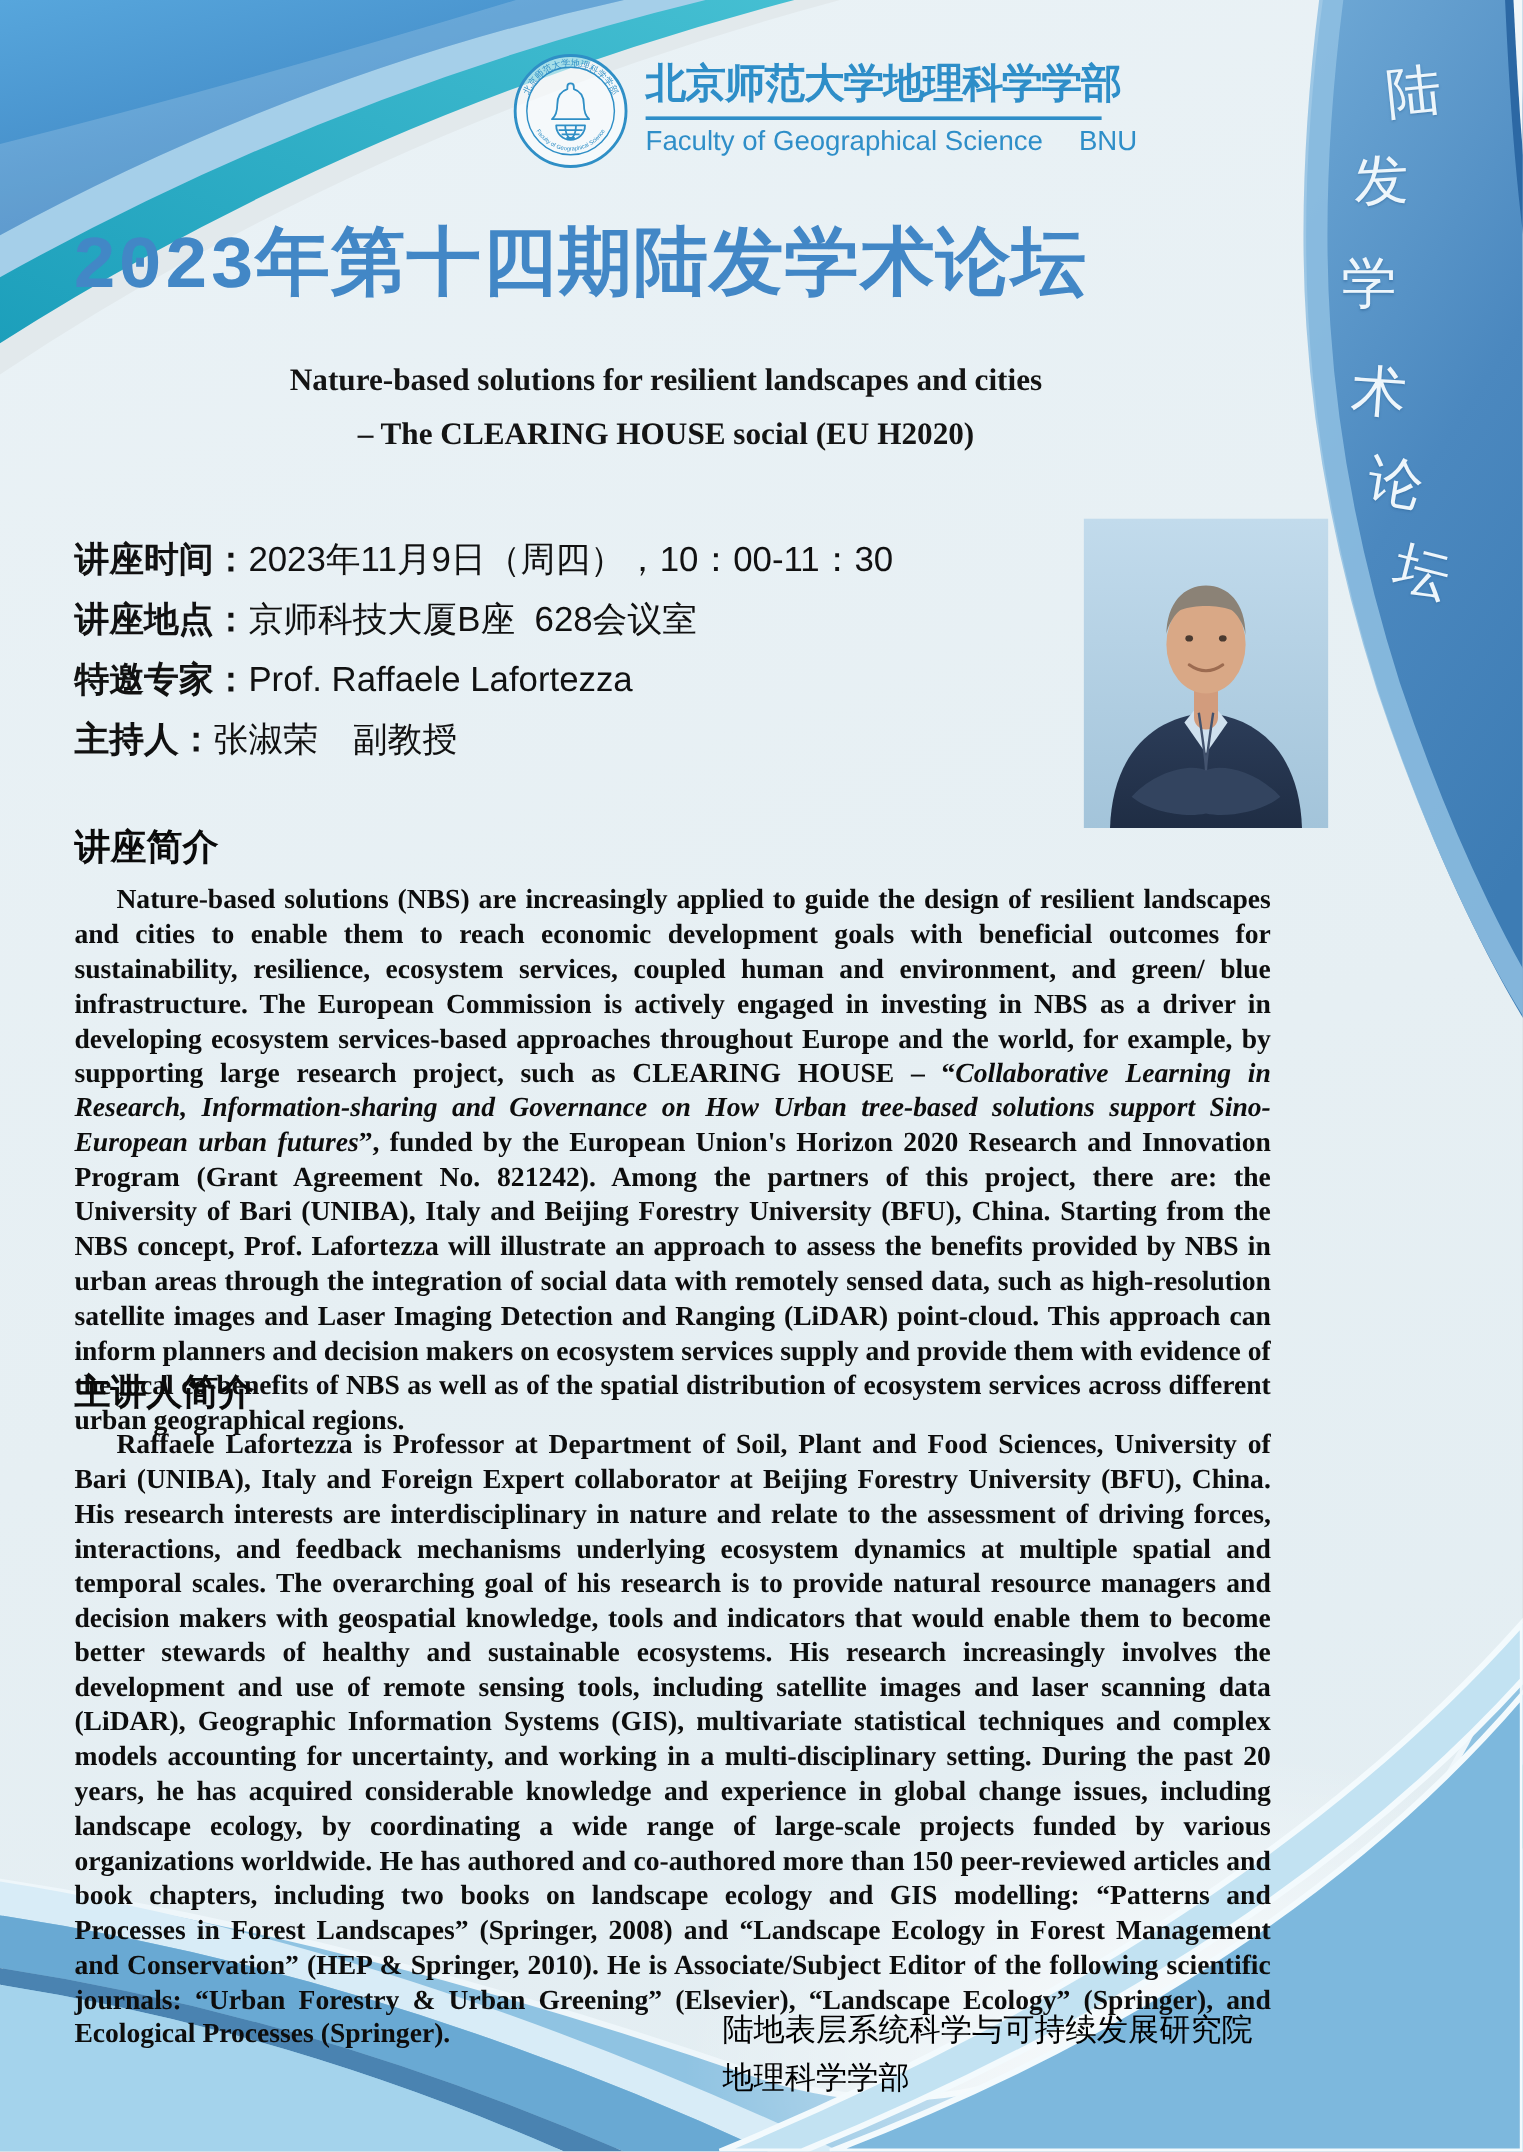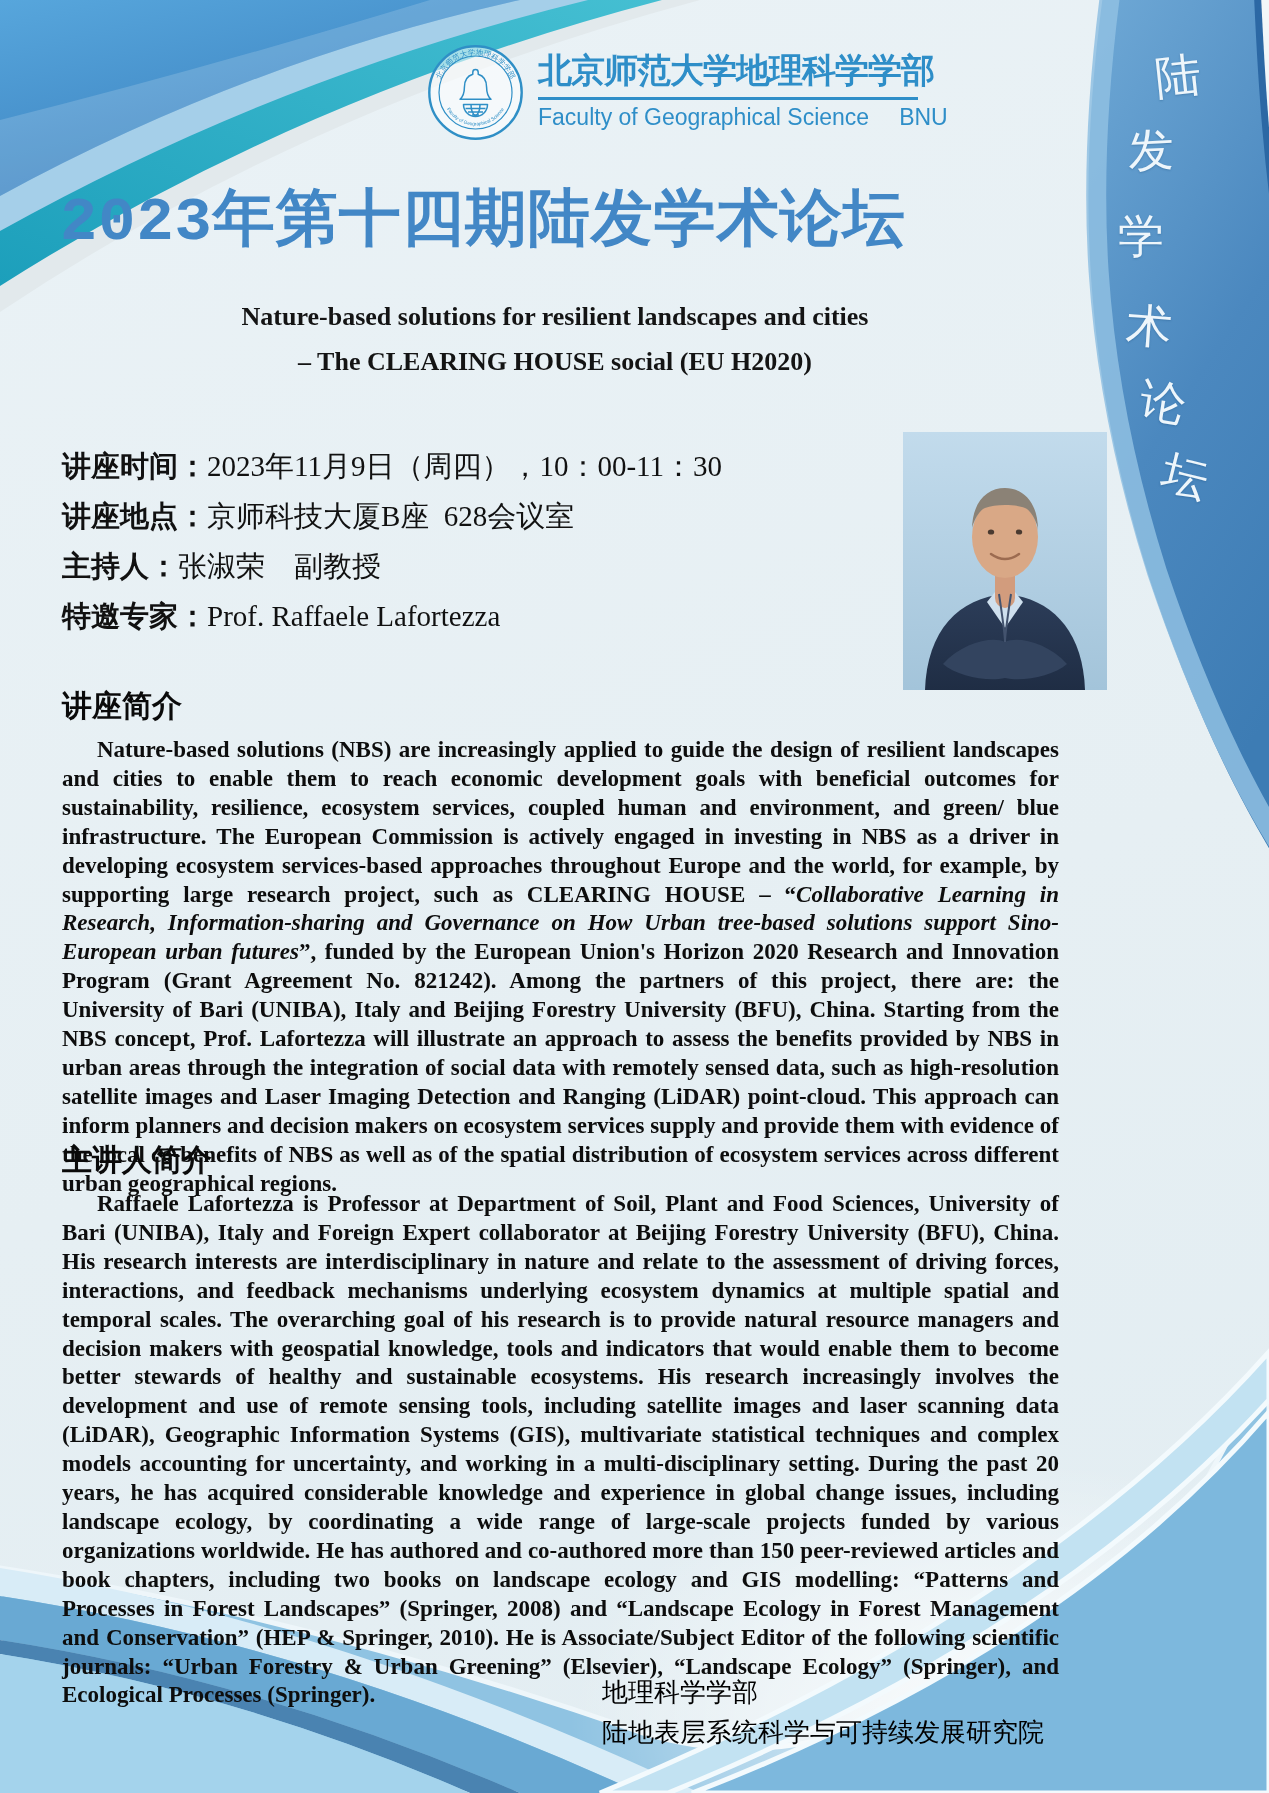--- a/index.html
+++ b/index.html
@@ -26,21 +26,21 @@
     font-family:Liberation Mono, monospace;font-weight:bold;
     font-size:62px;color:#4287c6;letter-spacing:1px;white-space:nowrap;}
   .lecture-title{left:40px;top:294px;width:1030px;text-align:center;
     font-weight:bold;font-size:26px;color:#141414;line-height:45px;}
 
   
   .details{left:62px;top:447px;}
   .detail-row{display:flex;align-items:baseline;height:36px;margin-bottom:14px;
     font-size:29px;color:#111;}
   .detail-label{font-family:"Liberation Sans",sans-serif;font-weight:bold;white-space:pre;}
-  .detail-value{font-family:Liberation Serif, serif;white-space:pre;}
+  .detail-value{font-family:Liberation Sans, sans-serif;white-space:pre;}
 
   
   .photo{left:903px;top:432px;width:204px;height:258px;}
   .photo svg{display:block;width:204px;height:258px;}
 
   
   .section{left:62px;width:997px;margin-top:36px;}
   .section-abstract{top:650px;}
   .section-bio{top:1104px;}
   .section h2{margin:0 0 9px 0;font-family:"Liberation Sans",sans-serif;
@@ -150,26 +150,26 @@
   <div class="layer details">
     <div class="detail-row">
       <span class="detail-label">讲座时间：</span>
       <span class="detail-value">2023年11月9日（周四），10：00-11：30</span>
     </div>
     <div class="detail-row">
       <span class="detail-label">讲座地点：</span>
       <span class="detail-value">京师科技大厦B座  628会议室</span>
     </div>
     <div class="detail-row">
+      <span class="detail-label">特邀专家：</span>
+      <span class="detail-value">Prof. Raffaele Lafortezza</span>
+    </div>
+    <div class="detail-row">
       <span class="detail-label">主持人：</span>
       <span class="detail-value">张淑荣　副教授</span>
-    </div>
-    <div class="detail-row">
-      <span class="detail-label">特邀专家：</span>
-      <span class="detail-value">Prof. Raffaele Lafortezza</span>
     </div>
   </div>
 
   <div class="layer photo">
     <svg viewBox="0 0 204 258" role="img">
       <defs>
         <linearGradient id="gSky" x1="0" y1="0" x2="0" y2="1">
           <stop offset="0" stop-color="#c2dbec"></stop>
             <stop offset="1" stop-color="#a3c4da"></stop>
         </linearGradient>
@@ -207,17 +207,17 @@
   <div>
     <span class="side-char" style="left:1155px;top:46px;transform:rotate(-6deg);">陆</span>
     <span class="side-char" style="left:1128px;top:120px;transform:rotate(-3deg);">发</span>
     <span class="side-char" style="left:1118px;top:206px;">学</span>
     <span class="side-char" style="left:1126px;top:296px;transform:rotate(4deg);">术</span>
     <span class="side-char" style="left:1140px;top:372px;transform:rotate(9deg);">论</span>
     <span class="side-char" style="left:1162px;top:446px;transform:rotate(14deg);">坛</span>
   </div>
 
   <footer class="layer footer">
+    <div>陆地表层系统科学与可持续发展研究院</div>
     <div>地理科学学部</div>
-    <div>陆地表层系统科学与可持续发展研究院</div>
   </footer>
 
 </div>
 
 </body></html>

